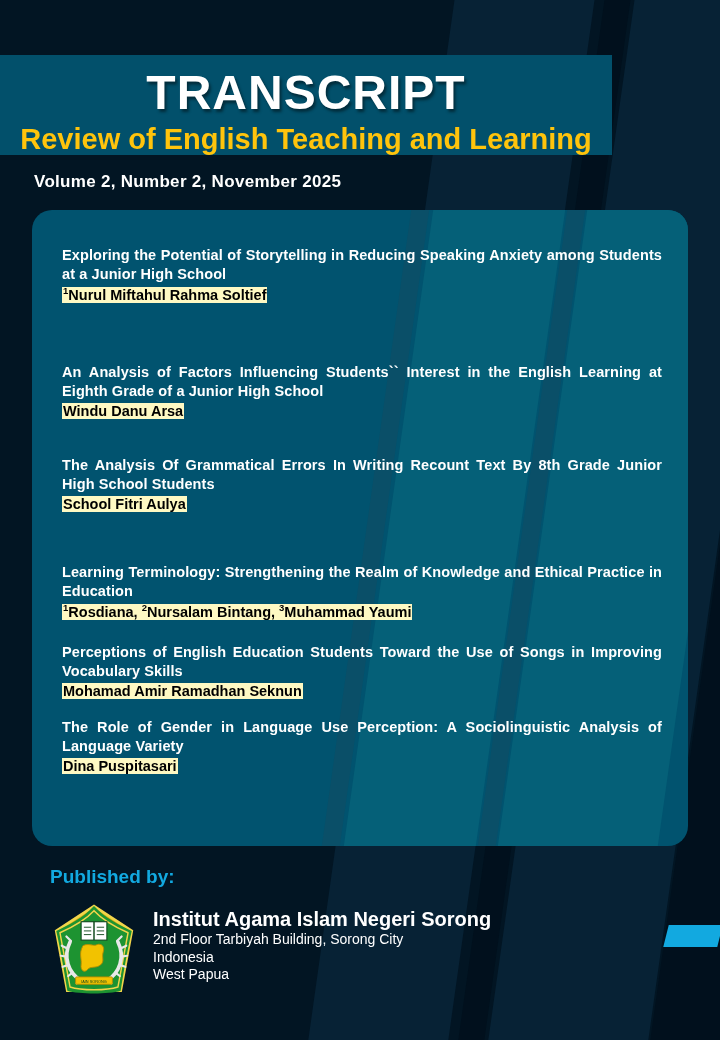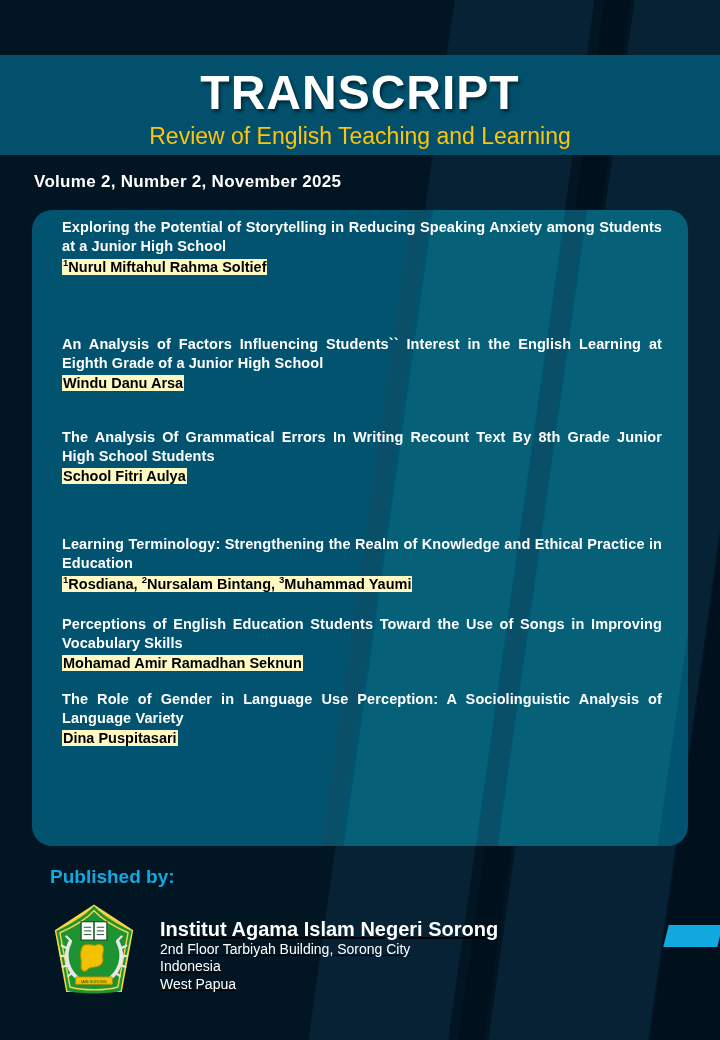--- a/index.html
+++ b/index.html
@@ -23,39 +23,39 @@
     transform:skewX(-8deg);
     display:block;
   }
   .st1{ left:380px; width:140px; background:#072235; }
   .st2{ left:530px; width:26px;  background:#01101d; }
   .st3{ left:560px; width:160px; background:#072235; }
   .st4{ left:722px; width:120px; background:#01101d; }
 
   
   .header-band{
-    position:absolute; left:0; top:55px; width:720px; height:100px;
+    position:absolute; left:0; top:55px; width:612px; height:100px;
     background:#02506b;
     z-index:3;
   }
   .journal-title{
     text-align:center;
     color:#ffffff;
     font-size:48px;
     font-weight:bold;
     letter-spacing:1px;
     line-height:1;
     padding-top:14px;
     text-shadow:2px 3px 3px rgba(0,0,0,.45);
   }
   .journal-subtitle{
     text-align:center;
     color:#ffc40c;
-    font-size:23px;
-    font-weight:normal;
+    font-size:29px;
+    font-weight:bold;
     line-height:1;
     padding-top:8px;
   }
 
   
   .volume-line{
     position:absolute; left:34px; top:172px;
     color:#ffffff;
     font-size:17px;
     font-weight:bold;
@@ -76,21 +76,21 @@
   .panel-stripes{ position:absolute; inset:0; }
   .panel-stripes i{
     position:absolute; top:-60px; height:820px;
     transform:skewX(-8deg); display:block;
   }
   .ps1{ left:330px; width:18px;  background:#0a4f68; }
   .ps2{ left:352px; width:132px; background:#056078; }
   .ps3{ left:486px; width:18px;  background:#0a4f68; }
   .ps4{ left:506px; width:160px; background:#056078; }
 
-  .articles{ position:relative; padding:14px 0 0 0; }
+  .articles{ position:relative; padding:14px 0 0 0;margin-top:28px; }
   .article{ position:absolute; left:30px; width:600px; }
   .art-title{
     color:#ffffff;
     font-size:14.5px;
     font-weight:bold;
     line-height:1.30;
     text-align:justify;
     text-align-last:left;
     letter-spacing:.1px;
   }
@@ -110,23 +110,22 @@
   
   .published-by{
     position:absolute; left:50px; top:866px;
     color:#12a9e0;
     font-size:19px;
     font-weight:bold;
     z-index:4;
   }
   .publisher-block{
     position:absolute; left:48px; top:903px;
-    display:flex; align-items:center; gap:20px;
-    z-index:4;
-    text-decoration:underline;
+    display:flex; align-items:flex-start; gap:13px;
+    z-index:4;
   }
   .logo{ width:92px; height:100px; flex:0 0 auto; }
   .pub-text{ padding-top:4px; }
   .pub-name{
     color:#ffffff; font-size:20px; font-weight:bold; line-height:1.2;
     white-space:nowrap;
   }
   .pub-line{
     color:#ffffff; font-size:14px; line-height:1.25; white-space:nowrap;
   }

